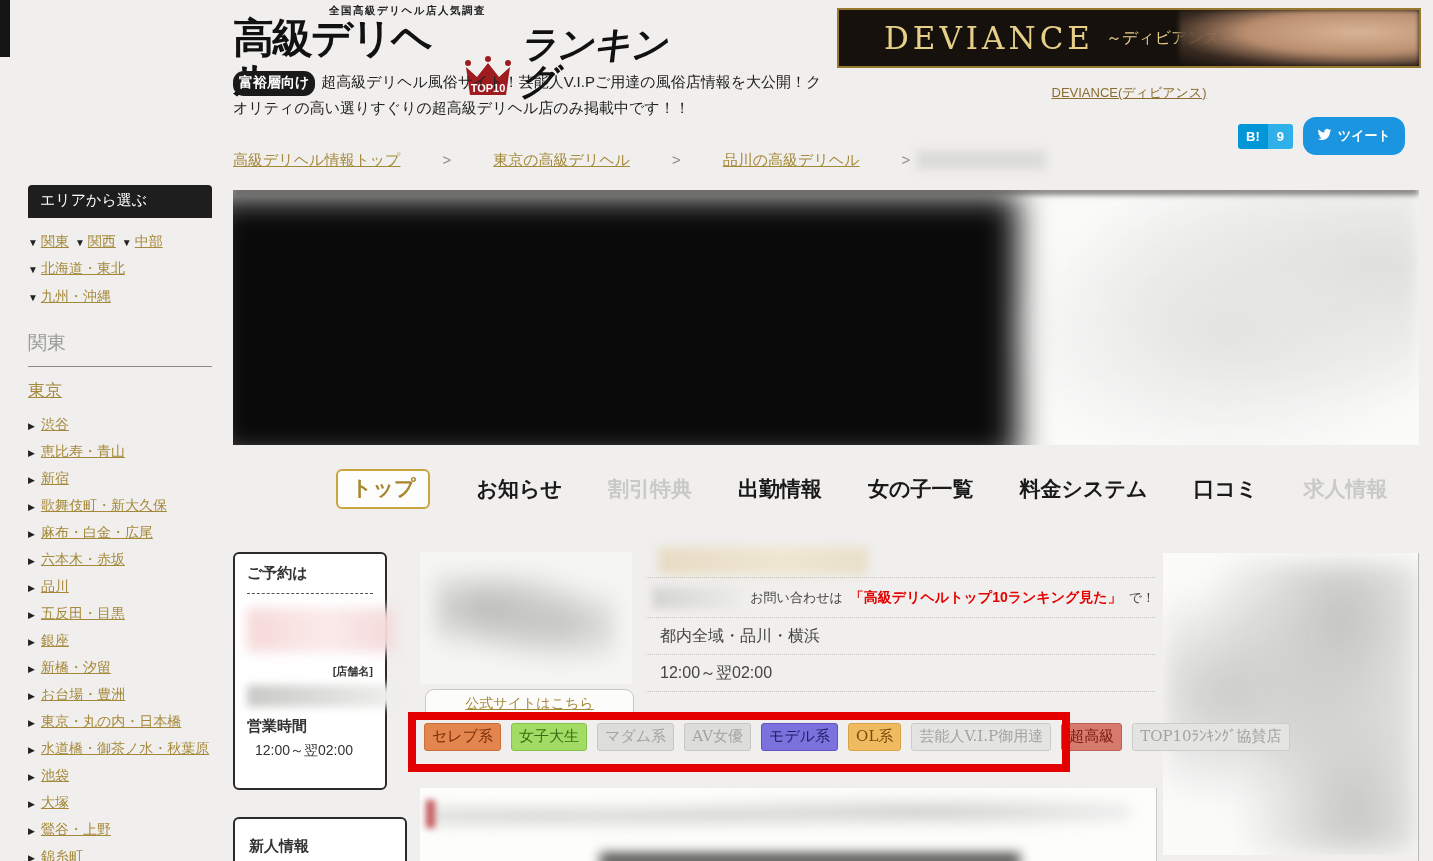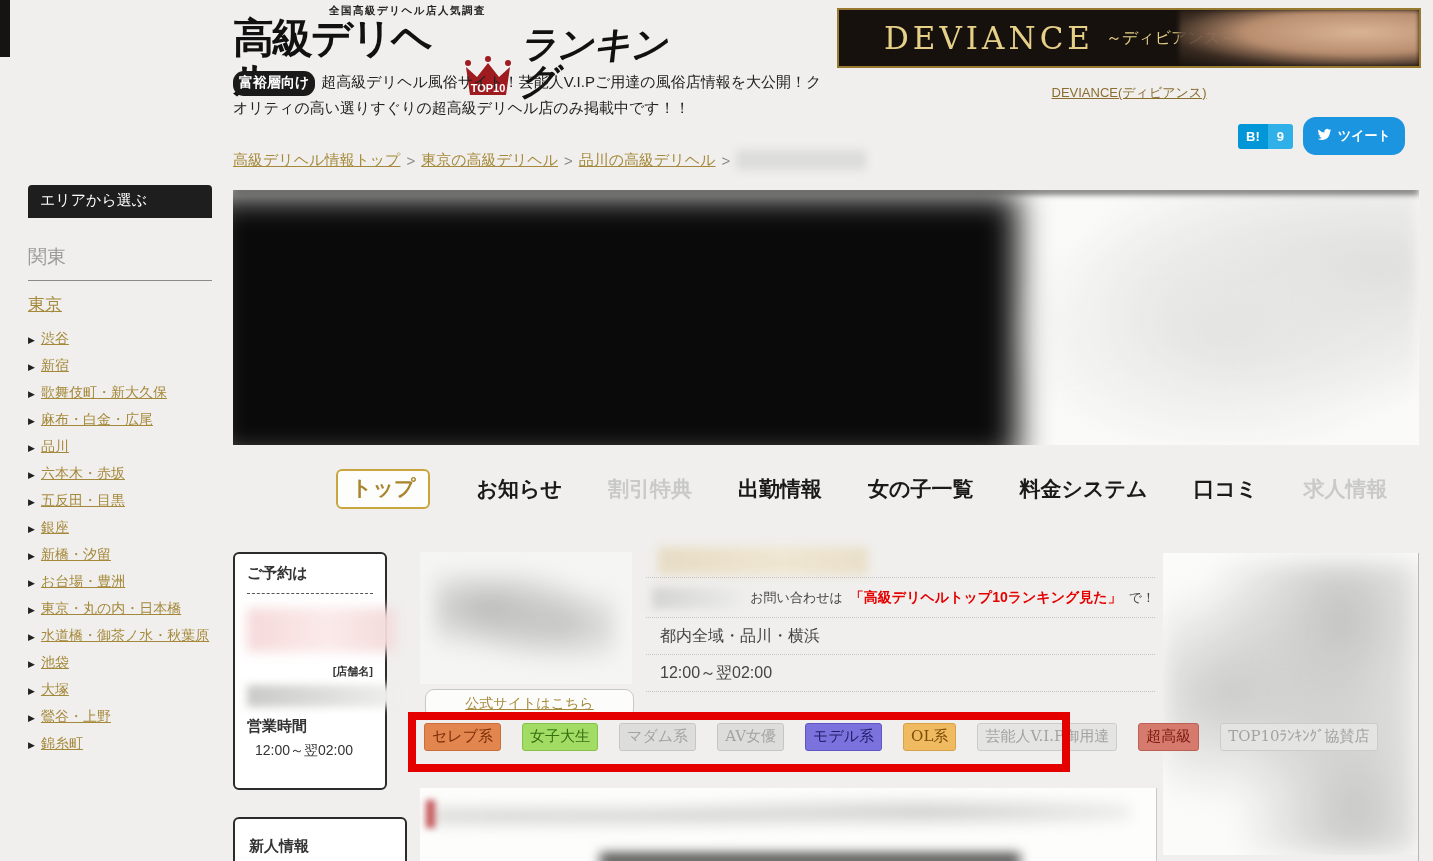--- a/index.html
+++ b/index.html
@@ -92,21 +92,21 @@
   .row{border-bottom:1px dotted #c4c4c2;display:flex;align-items:center;}
   .row-contact{height:39px;gap:7px;white-space:nowrap;padding-left:6px;}
   .phone-chip{width:112px;height:22px;background:linear-gradient(90deg,#d4d4d2,#ececea);filter:blur(4px);border-radius:2px;}
   .contact-prefix,.contact-suffix{font-size:13px;color:#444;}
   .contact-red{font-size:14px;color:#e50000;font-weight:bold;}
   .row-plain{height:36px;font-size:16px;color:#444;padding-left:14px;}
   .official{left:425px;top:689px;width:207px;height:28px;background:#fcfcfb;border:1px solid #c8c8c6;
             border-radius:9px;display:flex;align-items:center;justify-content:center;z-index:1;}
   .official a{color:#a5893b;font-size:14px;}
   .redbox{left:408px;top:712px;width:662px;height:60px;border:8px solid #e50000;box-sizing:border-box;z-index:6;}
-  .tagsrow{left:424px;top:723px;display:flex;gap:21px;z-index:5;}
+  .tagsrow{left:424px;top:723px;display:flex;gap:10px;z-index:5;}
   .tag{display:inline-block;border:1px solid;border-radius:3px;padding:3px 7px 4px;font-size:15px;
        font-family:"DejaVu Serif","Liberation Serif",serif;white-space:nowrap;cursor:pointer;}
   
   .bottomblur{left:420px;top:788px;width:736px;height:73px;background:#fdfdfc;overflow:hidden;
               border-right:1px solid #c8c8c6;}
   .bottomblur .streaks{position:absolute;left:10px;top:8px;width:700px;height:40px;
       background:radial-gradient(ellipse at 12% 50%,#cfcfcd 0%,rgba(253,253,252,0) 45%),
                  radial-gradient(ellipse at 40% 50%,#d6d6d4 0%,rgba(253,253,252,0) 35%),
                  radial-gradient(ellipse at 70% 40%,#c9c9c7 0%,rgba(253,253,252,0) 45%);
       filter:blur(7px);}
@@ -164,45 +164,51 @@
     <span>
       <svg viewBox="0 0 24 24" width="15" height="15" fill="#fff">
           <path d="M23 5.1c-.8.4-1.7.7-2.6.8a4.6 4.6 0 0 0 2-2.5c-.9.5-1.9.9-2.9 1.1a4.5 4.5 0 0 0-7.7 4.1A12.8 12.8 0 0 1 2.5 3.9a4.5 4.5 0 0 0 1.4 6c-.7 0-1.4-.2-2-.5v.1a4.5 4.5 0 0 0 3.6 4.4c-.7.2-1.4.2-2 .1a4.5 4.5 0 0 0 4.2 3.1A9 9 0 0 1 1 18.9a12.7 12.7 0 0 0 6.9 2c8.3 0 12.8-6.9 12.8-12.8v-.6c.9-.6 1.6-1.4 2.3-2.4z"></path>
         </svg>
     </span>
     <span>ツイート</span>
   </div>
 </div>
 
 <div class="abs breadcrumb">
-  <span style="display:flex;align-items:center;">
+  <span style="display:flex;gap:36px;">
       <a class="crumb-link">高級デリヘル情報トップ</a>
       <span class="crumb-sep">&gt;</span>
       <a class="crumb-link">東京の高級デリヘル</a>
       <span class="crumb-sep">&gt;</span>
       <a class="crumb-link">品川の高級デリヘル</a>
       <span class="crumb-sep">&gt;</span>
     </span>
   <span class="crumb-blur"></span>
 </div>
 
 <div class="abs sidebar">
   <div class="sidebar-head">エリアから選ぶ</div>
+  <div class="region-rows">
+      <div class="region-row"><span class="tri">▼</span><a class="side-link">関東</a><span class="tri">▼</span><a class="side-link">関西</a><span class="tri">▼</span><a class="side-link">中部</a></div>
+      <div class="region-row"><span class="tri">▼</span><a class="side-link">北海道・東北</a></div>
+      <div class="region-row"><span class="tri">▼</span><a class="side-link">九州・沖縄</a></div>
+    </div>
   <div class="side-section">関東</div>
   <hr class="side-hr">
   <div class="side-pref">
     <a>東京</a>
   </div>
   <ul class="area-list">
       <li><span class="arrow">▶</span><a class="side-link">渋谷</a></li>
+      <li><span class="arrow">▶</span><a class="side-link">恵比寿・青山</a></li>
       <li><span class="arrow">▶</span><a class="side-link">新宿</a></li>
       <li><span class="arrow">▶</span><a class="side-link">歌舞伎町・新大久保</a></li>
       <li><span class="arrow">▶</span><a class="side-link">麻布・白金・広尾</a></li>
+      <li><span class="arrow">▶</span><a class="side-link">六本木・赤坂</a></li>
       <li><span class="arrow">▶</span><a class="side-link">品川</a></li>
-      <li><span class="arrow">▶</span><a class="side-link">六本木・赤坂</a></li>
       <li><span class="arrow">▶</span><a class="side-link">五反田・目黒</a></li>
       <li><span class="arrow">▶</span><a class="side-link">銀座</a></li>
       <li><span class="arrow">▶</span><a class="side-link">新橋・汐留</a></li>
       <li><span class="arrow">▶</span><a class="side-link">お台場・豊洲</a></li>
       <li><span class="arrow">▶</span><a class="side-link">東京・丸の内・日本橋</a></li>
       <li><span class="arrow">▶</span><a class="side-link">水道橋・御茶ノ水・秋葉原</a></li>
       <li><span class="arrow">▶</span><a class="side-link">池袋</a></li>
       <li><span class="arrow">▶</span><a class="side-link">大塚</a></li>
       <li><span class="arrow">▶</span><a class="side-link">鶯谷・上野</a></li>
       <li><span class="arrow">▶</span><a class="side-link">錦糸町</a></li>

